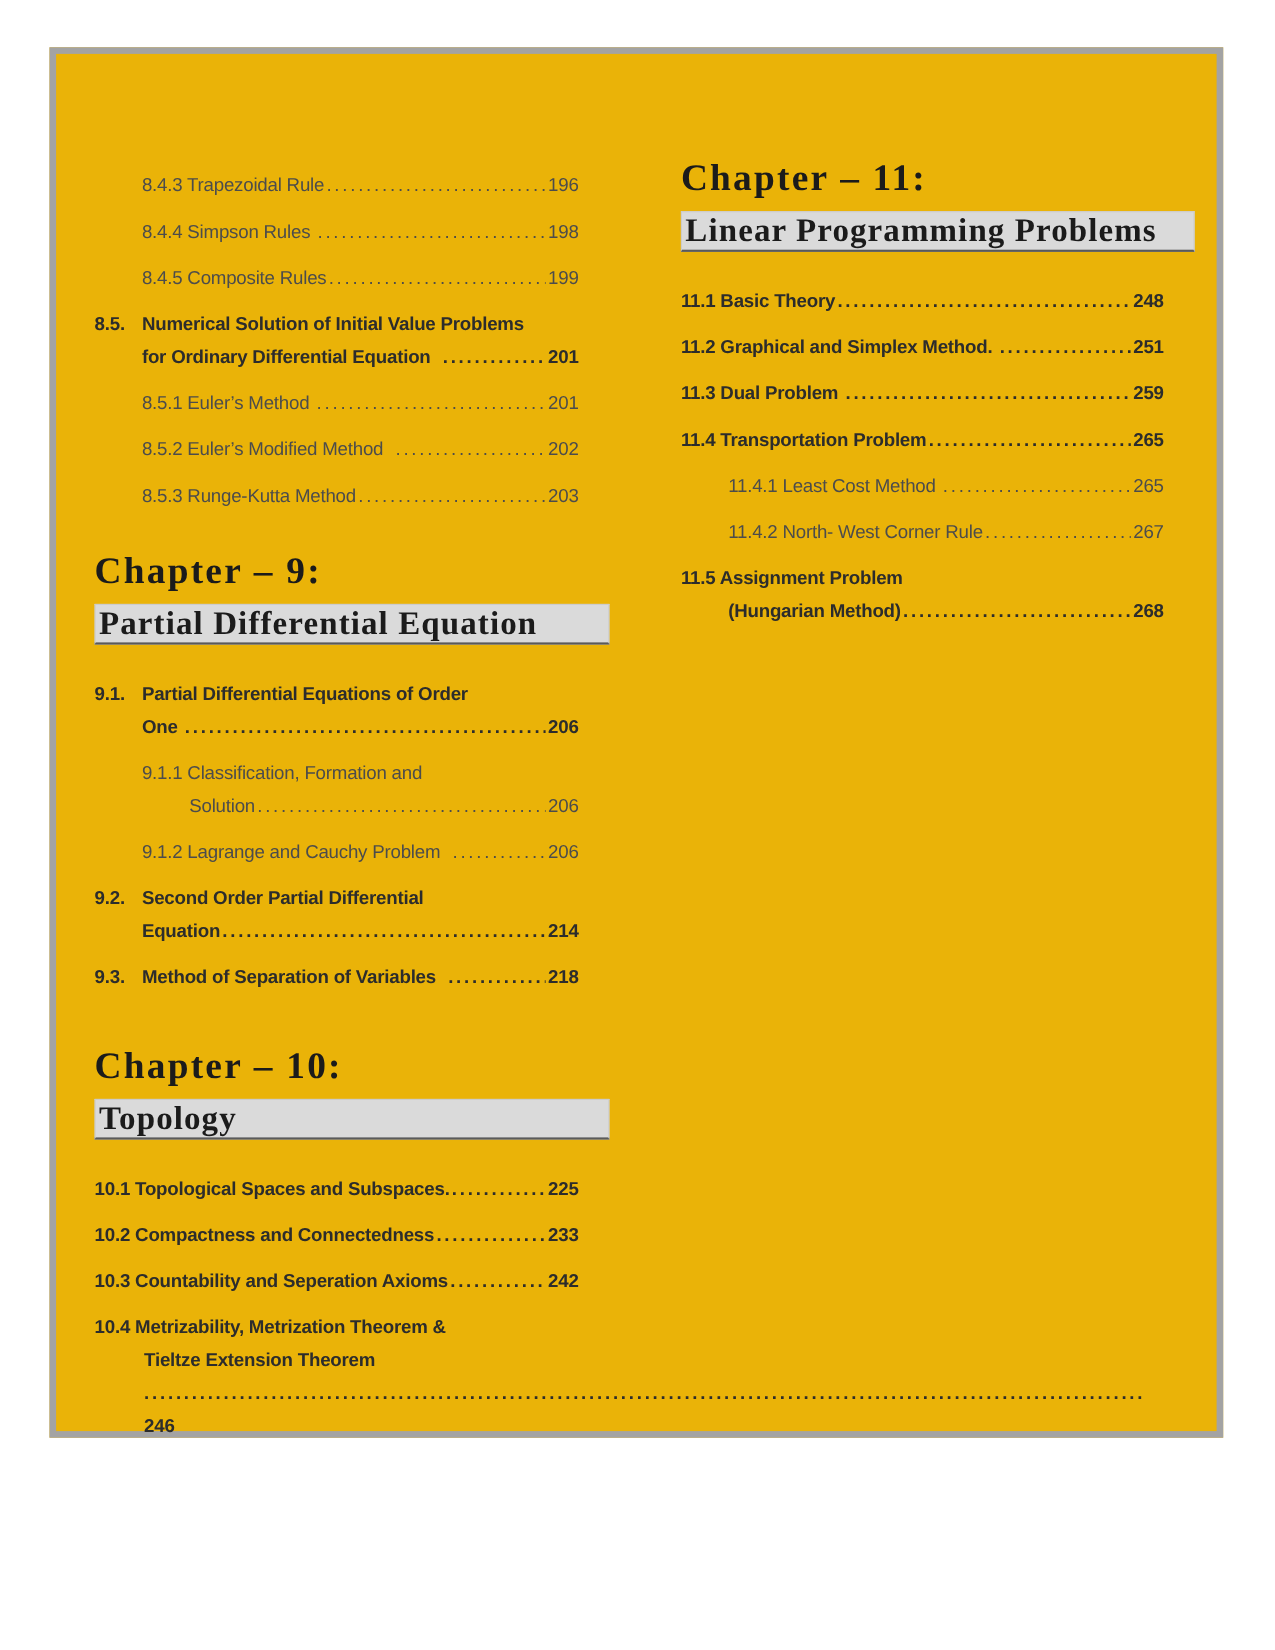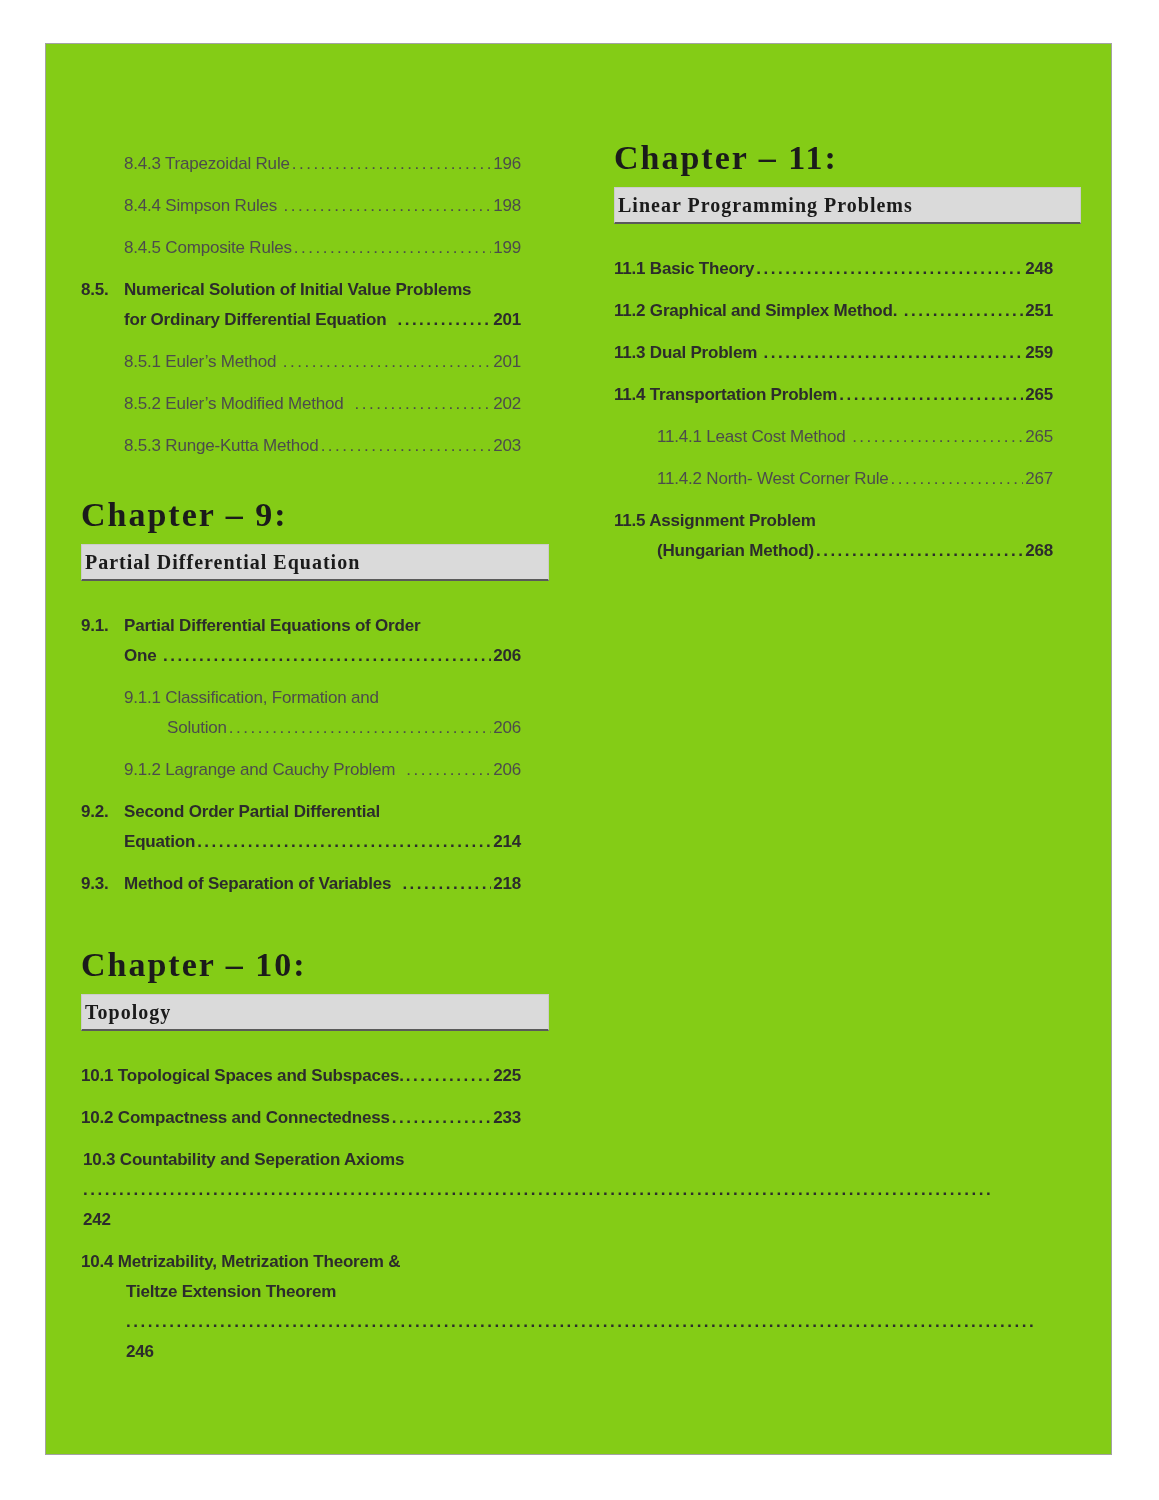--- a/index.html
+++ b/index.html
@@ -4,23 +4,23 @@
 <style>
   html, body {
     margin: 0; padding: 0;
     width: 1159px; height: 1500px;
     background: #ffffff;
     font-family: "Liberation Sans", sans-serif;
   }
   .sheet {
     position: absolute;
     left: 45px; top: 43px;
-    width: 1067px; height: 1412px;
-    border: 1px solid #a3a3a3;
-    background: #84cc16;
+    width: 1067px; height: 1264px;
+    border: 6px solid #a3a3a3;
+    background: #eab308;
     box-sizing: border-box;
   }
   .toc-section { position: absolute; }
   .chapter-label {
     font-family: "Liberation Serif", serif;
     font-weight: 700;
     font-size: 34px;
     line-height: 33px;
     letter-spacing: 2px;
     color: #1b1b1b;
@@ -34,21 +34,21 @@
     box-sizing: border-box;
     margin-bottom: 30px;
     padding-left: 3px;
     display: flex;
     align-items: center;
     overflow: visible;
   }
   .chapter-title {
     font-family: "Liberation Serif", serif;
     font-weight: 700;
-    font-size: 20px;
+    font-size: 30px;
     letter-spacing: 1px;
     color: #1b1b1b;
     white-space: nowrap;
   }
   .toc-item {
     margin-bottom: 12px;
     color: #4c4c4c;
     font-weight: 400;
   }
   .toc-item.bold {
@@ -208,21 +208,21 @@
           </div>
         </div>
         <div class="toc-item bold">
           <div class="toc-line" style="padding-left: 0px;">
             <span class="entry-text">10.2 Compactness and Connectedness</span>
             <span class="dot-leader"></span>
             <span class="page-number">233</span>
           </div>
         </div>
         <div class="toc-item bold">
-          <div class="toc-line" style="padding-left: 0px; flex-direction: column;">
+          <div class="toc-line" style="padding-left: 0px;">
             <span class="entry-text">10.3 Countability and Seperation Axioms</span>
             <span class="dot-leader"></span>
             <span class="page-number">242</span>
           </div>
         </div>
         <div class="toc-item bold">
           <div class="toc-line" style="padding-left: 0px;">
             <span class="entry-text">10.4 Metrizability, Metrization Theorem &amp;</span>
           </div>
           <div class="toc-line" style="padding-left: 43px; flex-direction: column;">

